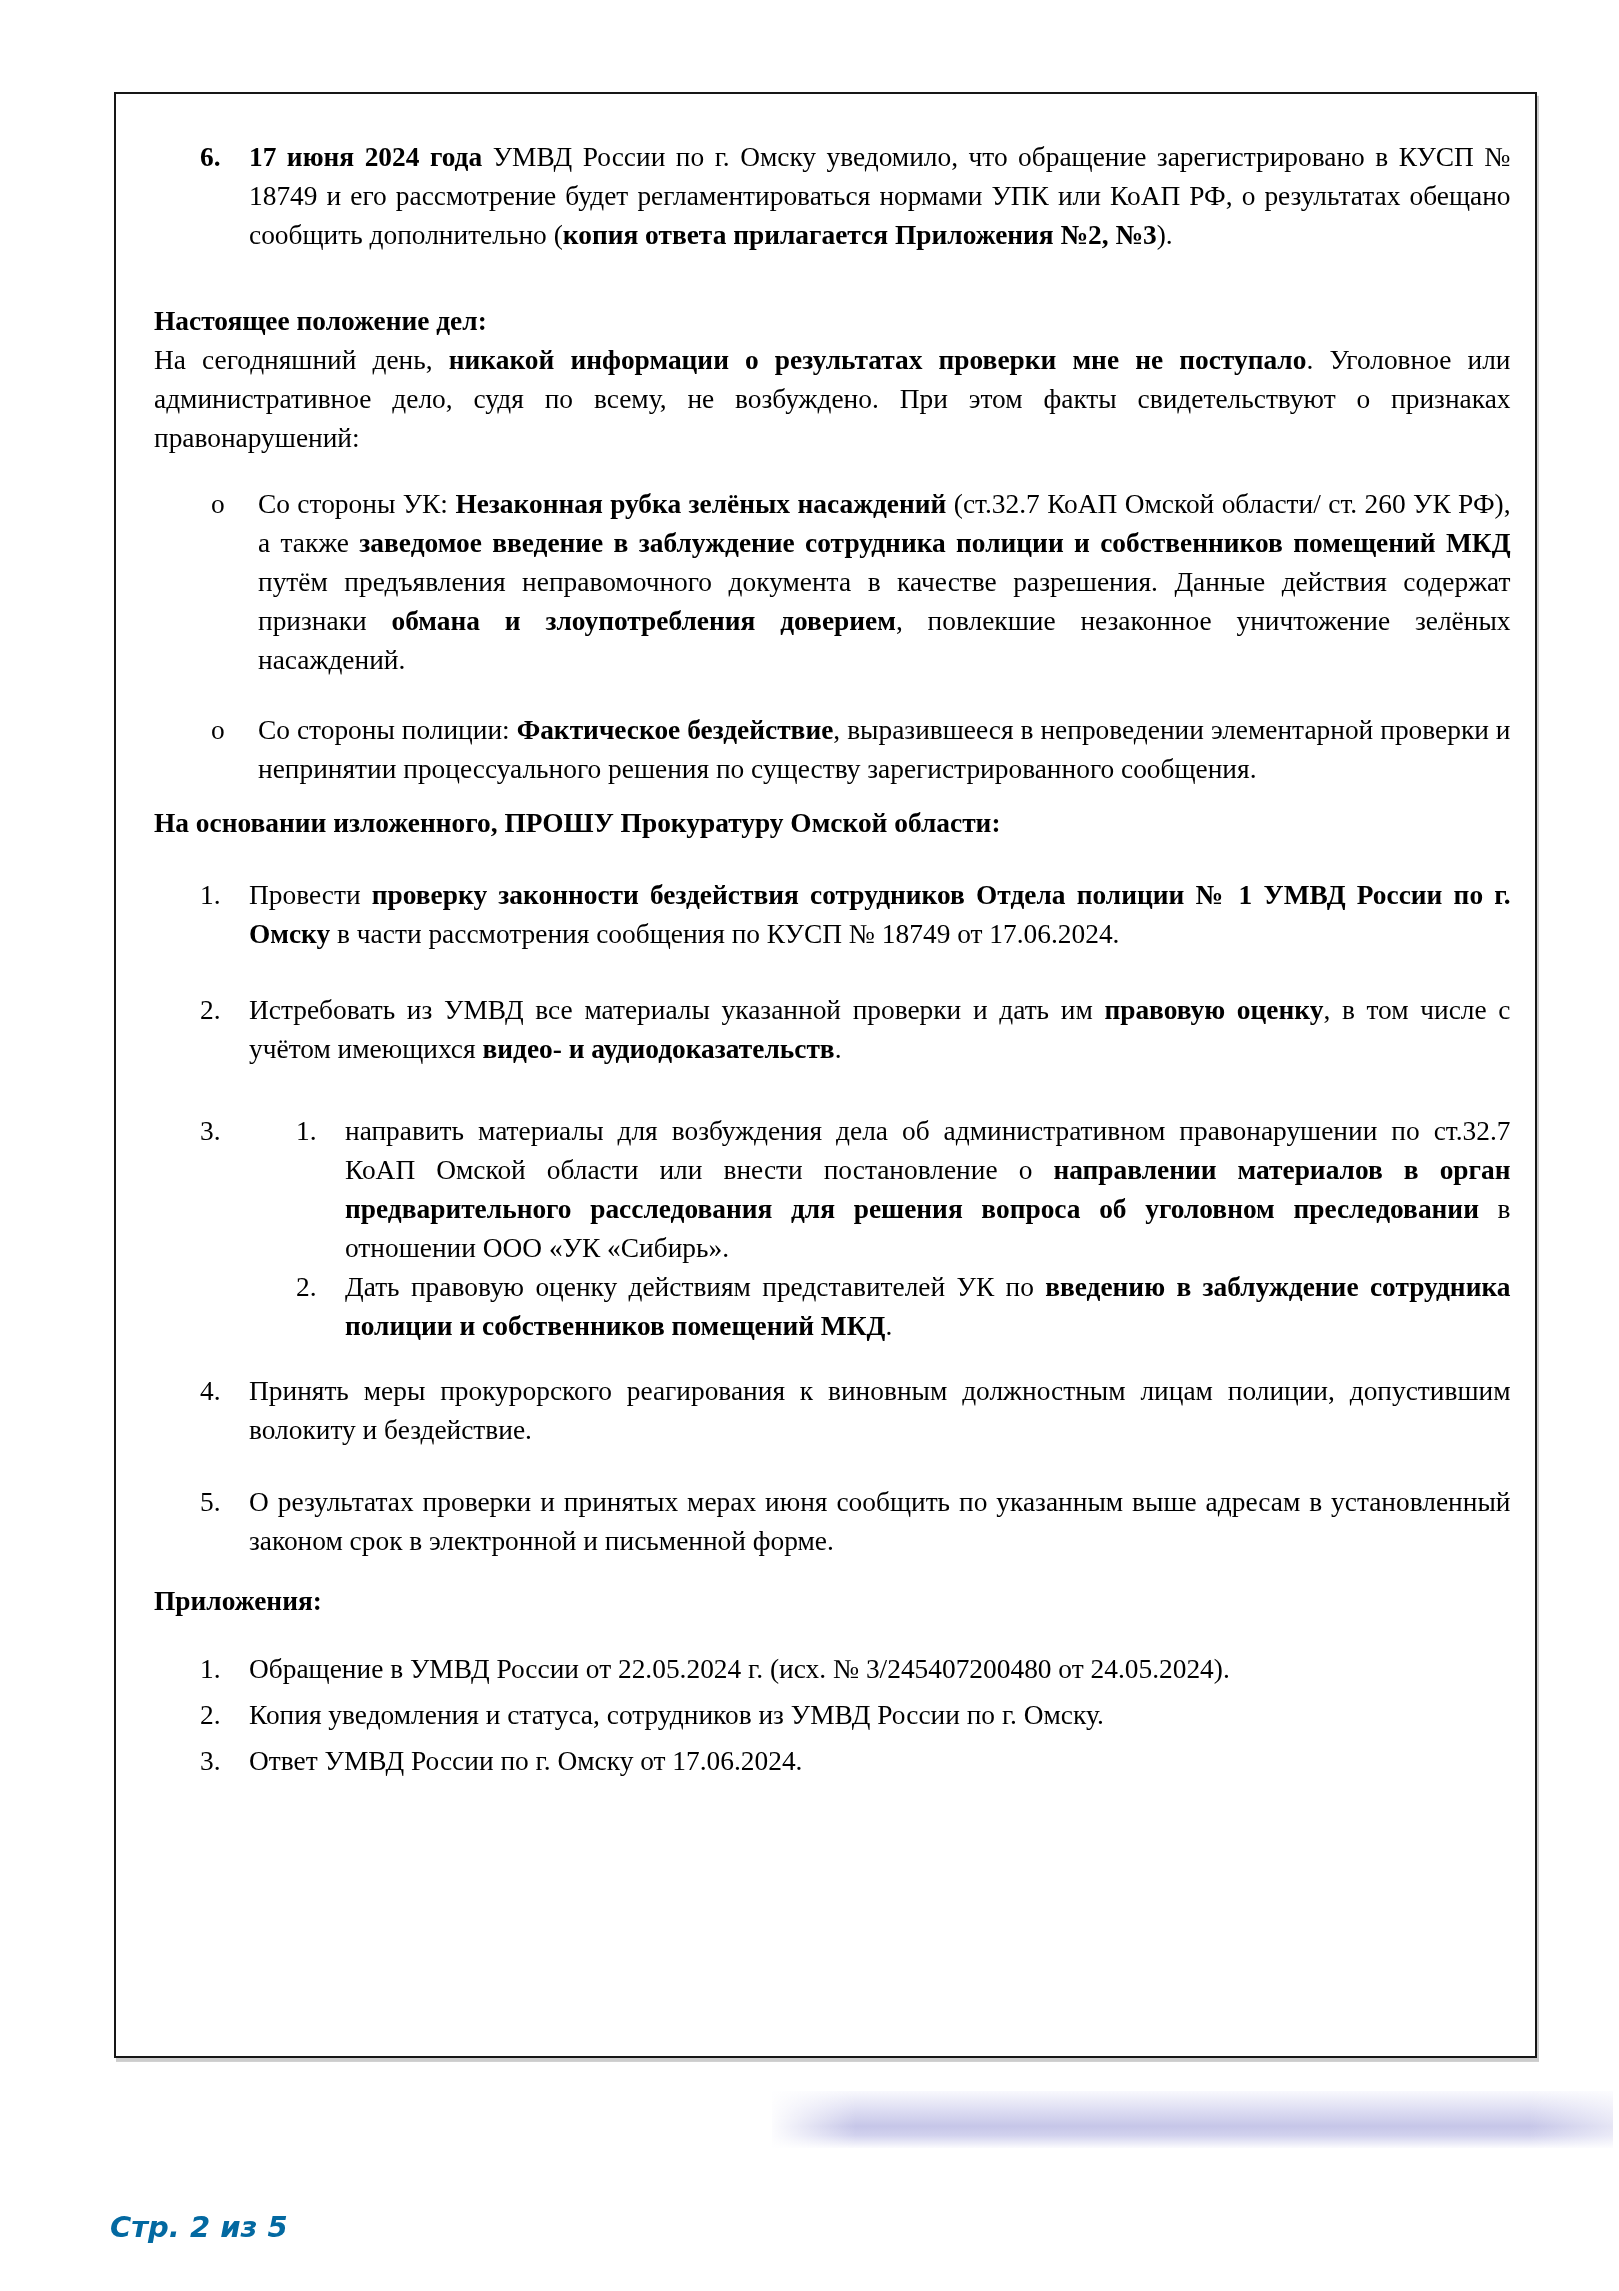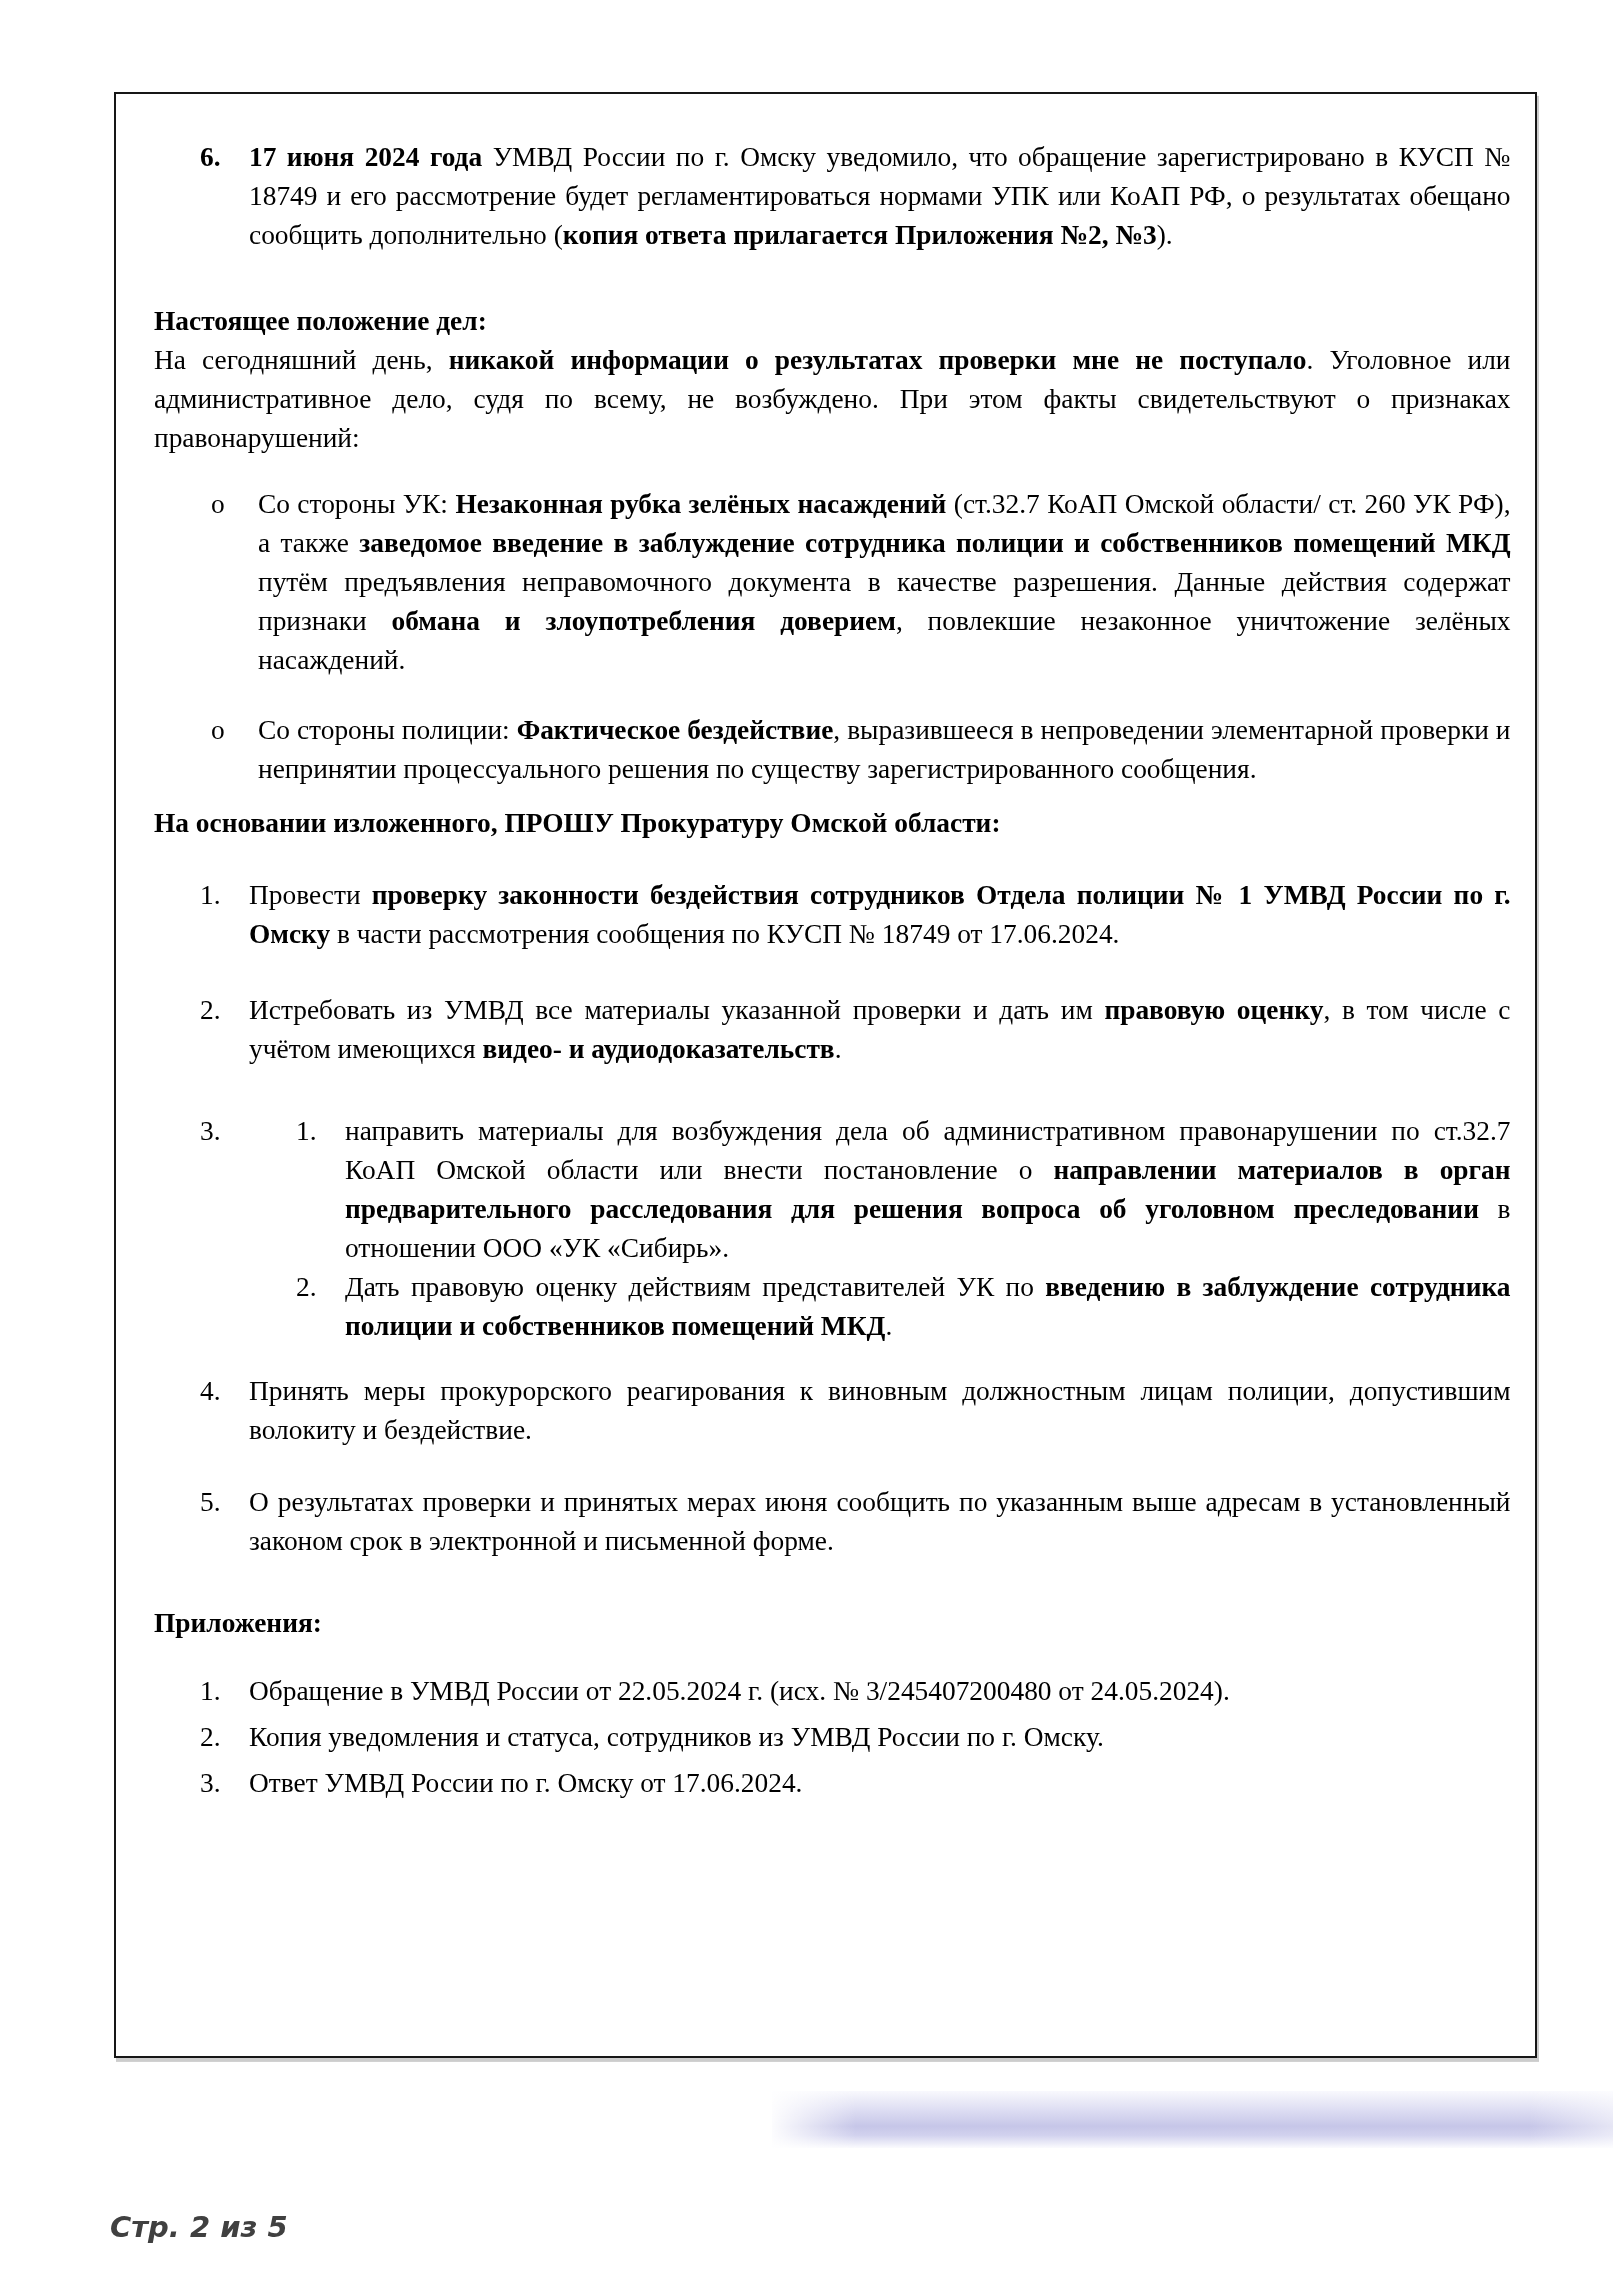--- a/index.html
+++ b/index.html
@@ -25,34 +25,34 @@
   .heading{font-weight:bold;}
   .h-status{margin-top:47px;}
   .bullet-1{margin-top:27.4px;}
   .bullet-2{margin-top:31px;}
   .h-request{margin-top:15px;}
   .req-1{margin-top:33px;}
   .req-2{margin-top:37px;}
   .req-3{margin-top:43px;}
   .req-4{margin-top:25.5px;}
   .req-5{margin-top:33px;}
-  .h-attach{margin-top:43px;}
+  .h-attach{margin-top:21px;}
   .attach-list{margin-top:29px;}
   .attach-row{margin-bottom:6.9px;}
 
   .highlight-bar{position:absolute;left:772px;top:2091px;width:841px;height:57px;
        background:
          linear-gradient(90deg, rgba(255,255,255,0.95) 0%, rgba(255,255,255,0) 10%,
                                 rgba(255,255,255,0) 90%, rgba(255,255,255,0.55) 100%),
          linear-gradient(180deg, rgba(228,228,247,0.25) 0%, #dcdcf2 35%,
                                 #c6c6e8 62%, #d2d2ee 78%, rgba(235,235,250,0.2) 100%);}
 
   .page-footer{position:absolute;left:110px;top:2210px;
        font-family:"DejaVu Sans", sans-serif;font-style:italic;font-weight:bold;
-       font-size:29px;color:#404040;text-align:right;}
+       font-size:29px;color:#0369a1;text-align:right;}
 </style>
 </head>
 <body>
 
 <div class="doc">
 
   <div class="row p6">
     <div class="marker bold">6.</div>
     <div class="txt"><b>17 июня 2024 года </b><span>УМВД России по г. Омску уведомило, что обращение зарегистрировано в КУСП № 18749 и его рассмотрение будет регламентироваться нормами УПК или КоАП РФ, о результатах обещано сообщить дополнительно (</span><b>копия ответа прилагается Приложения №2, №3</b><span>).</span></div>
   </div>

